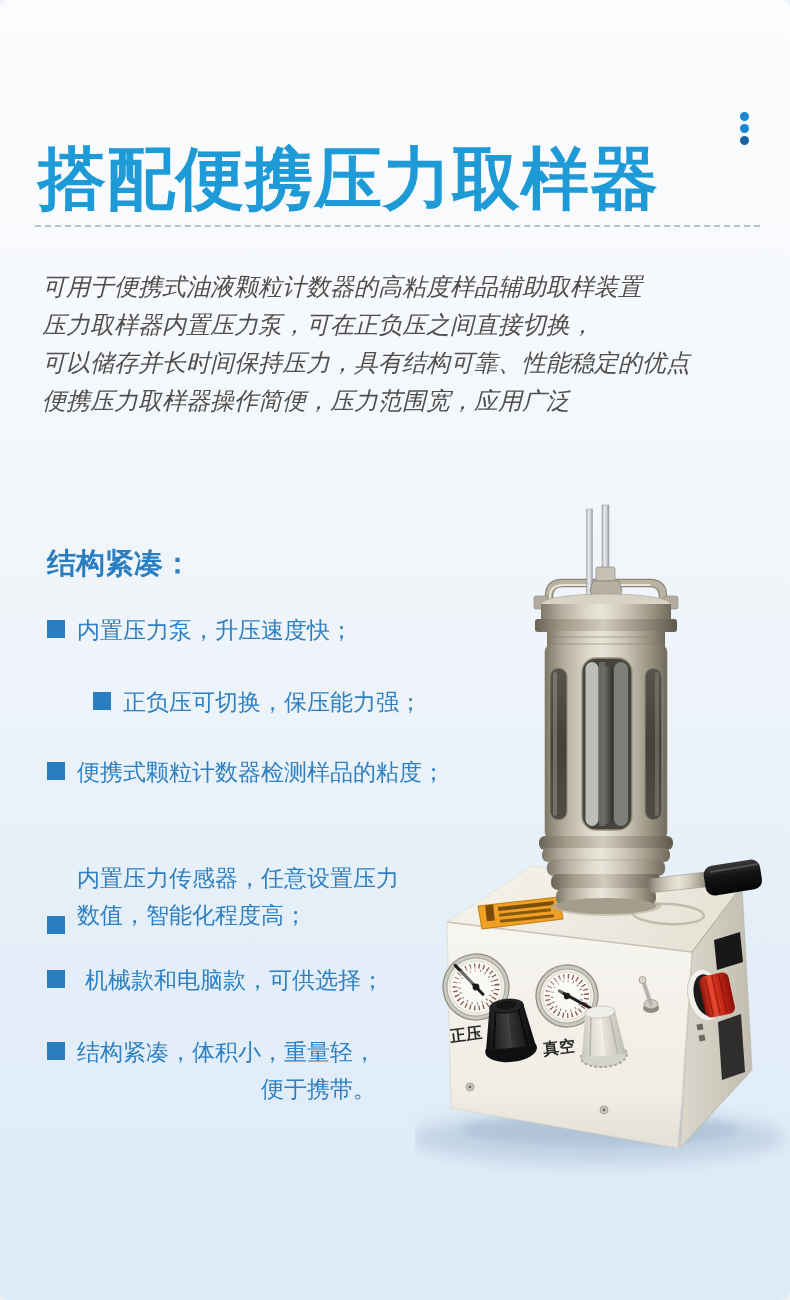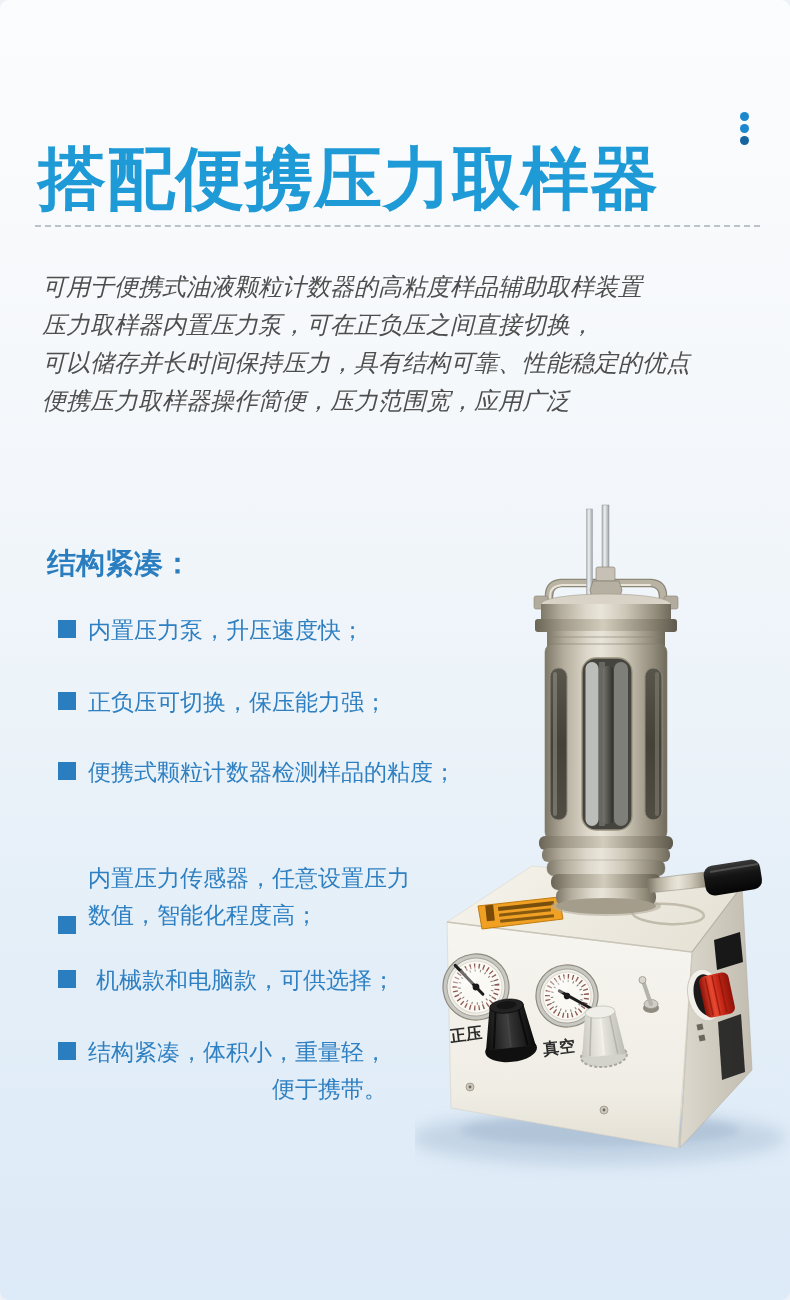--- a/index.html
+++ b/index.html
@@ -22,25 +22,25 @@
   .divider{
     position:absolute;left:35px;top:225px;width:725px;height:0;
     border-top:2px dashed #b9c3c9;
   }
   .intro{position:absolute;left:42px;top:268px;width:700px;color:#4e4e4e;
     font-size:24px;line-height:38px;font-style:italic;}
   .intro div{white-space:nowrap;}
   .features-heading{
     position:absolute;left:47px;top:544px;font-size:29px;font-weight:700;color:#2a7ec0;
   }
-  .feature{position:absolute;left:58px;display:flex;align-items:flex-start;color:#2e80c2;
+  .feature{position:absolute;left:47px;display:flex;align-items:flex-start;color:#2e80c2;
     font-size:23px;line-height:37px;font-weight:500;}
   .feature .bullet{flex:0 0 auto;width:18px;height:18px;background:#2a7ec0;margin:8px 12px 0 0;}
   .feature .lines span{display:block;white-space:nowrap;}
-  .f1{top:612px;} .f2{top:684px;} .f3{top:754px;} .f4{top:860px;align-items:flex-end;} .f5{top:962px;gap:8px;} .f6{top:1034px;text-align:right;}
+  .f1{top:612px;} .f2{top:684px;margin-left:46px;} .f3{top:754px;} .f4{top:860px;align-items:flex-end;} .f5{top:962px;gap:8px;} .f6{top:1034px;text-align:right;}
   .product-photo{position:absolute;left:415px;top:498px;width:375px;height:690px;}
 </style>
 </head>
 <body>
 
 <div id="page">
 
   <h1 class="page-title">搭配便携压力取样器</h1>
 
   <div class="dots">

